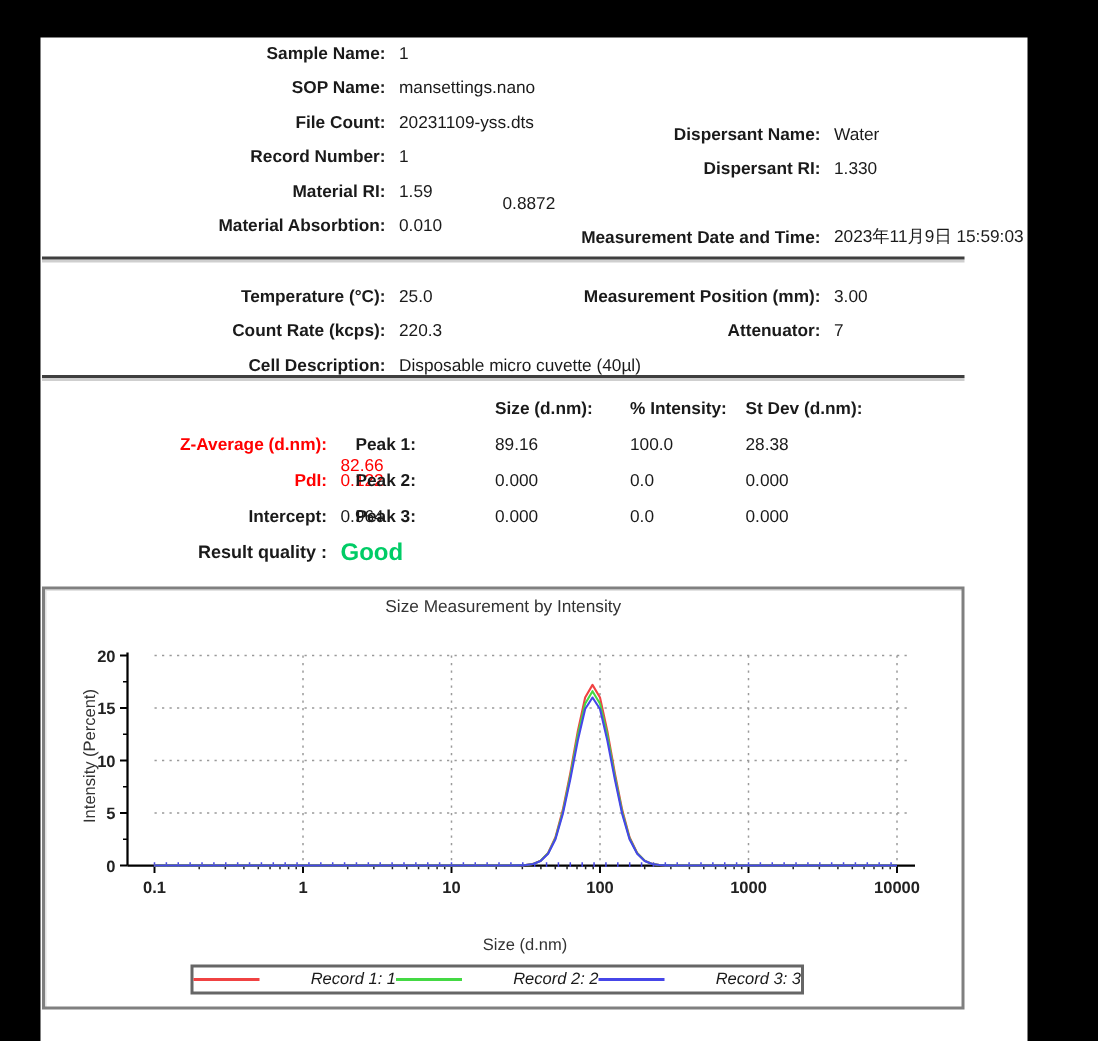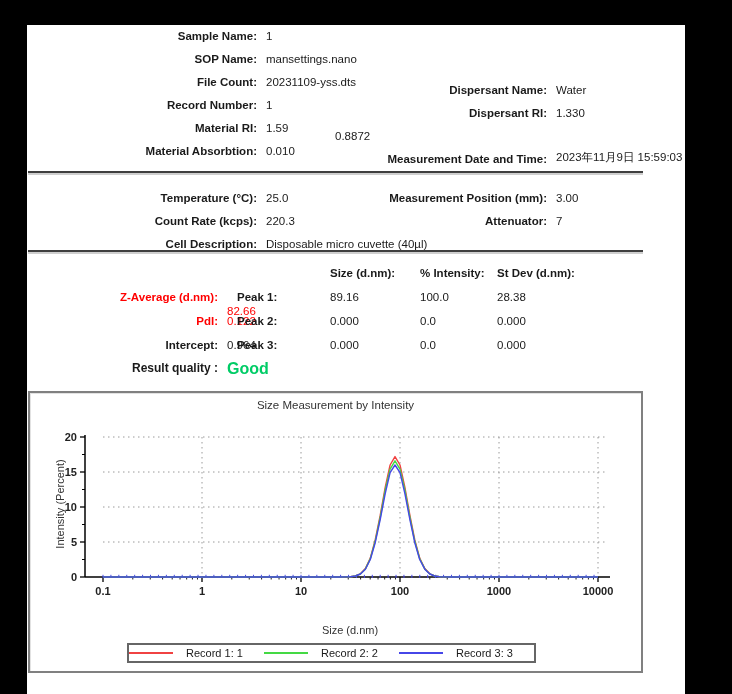--- a/index.html
+++ b/index.html
@@ -25,21 +25,21 @@
   .red{color:#ff0000;}
   .green{color:#00cc66;font-weight:bold;}
   
   .chartbox{position:absolute;left:1px;top:366px;width:611px;height:278px;border:2px solid #808080;background:#fff;box-shadow:inset 1px 1px 0 #e2e2e2;}
   .chart-title{position:absolute;top:6px;left:0;width:100%;text-align:center;font-size:11.5px;color:#333;}
   .ylab{position:absolute;left:-50px;top:105px;width:160px;text-align:center;font-size:11px;color:#333;transform:rotate(-90deg);}
   .xlab{position:absolute;left:220px;top:219px;width:200px;text-align:center;font-size:11px;color:#333;margin-top:12px;}
   svg.plot{position:absolute;left:0;top:0;}
   svg.plot text.tick{font-family:"Liberation Sans",sans-serif;font-size:11px;font-weight:bold;fill:#222;}
   .legend{position:absolute;left:97px;top:250px;width:409px;height:20px;border:2px solid #666;box-sizing:border-box;display:flex;align-items:center;background:#fff;}
-  .legend .entry{flex:1;display:flex;align-items:center;justify-content:flex-start;gap:13px;}
+  .legend .entry{flex:1;display:flex;align-items:center;justify-content:space-between;gap:13px;font-style:italic;}
   .legend .legend-line{width:44px;height:2px;background:#888;}
   .legend .ltext{font-size:11px;color:#1a1a1a;white-space:nowrap;}
 </style>
 </head>
 <body>
 
 <div class="stage">
   <div class="page">
 
     <div class="group" style="left:0;top:-6px;">

